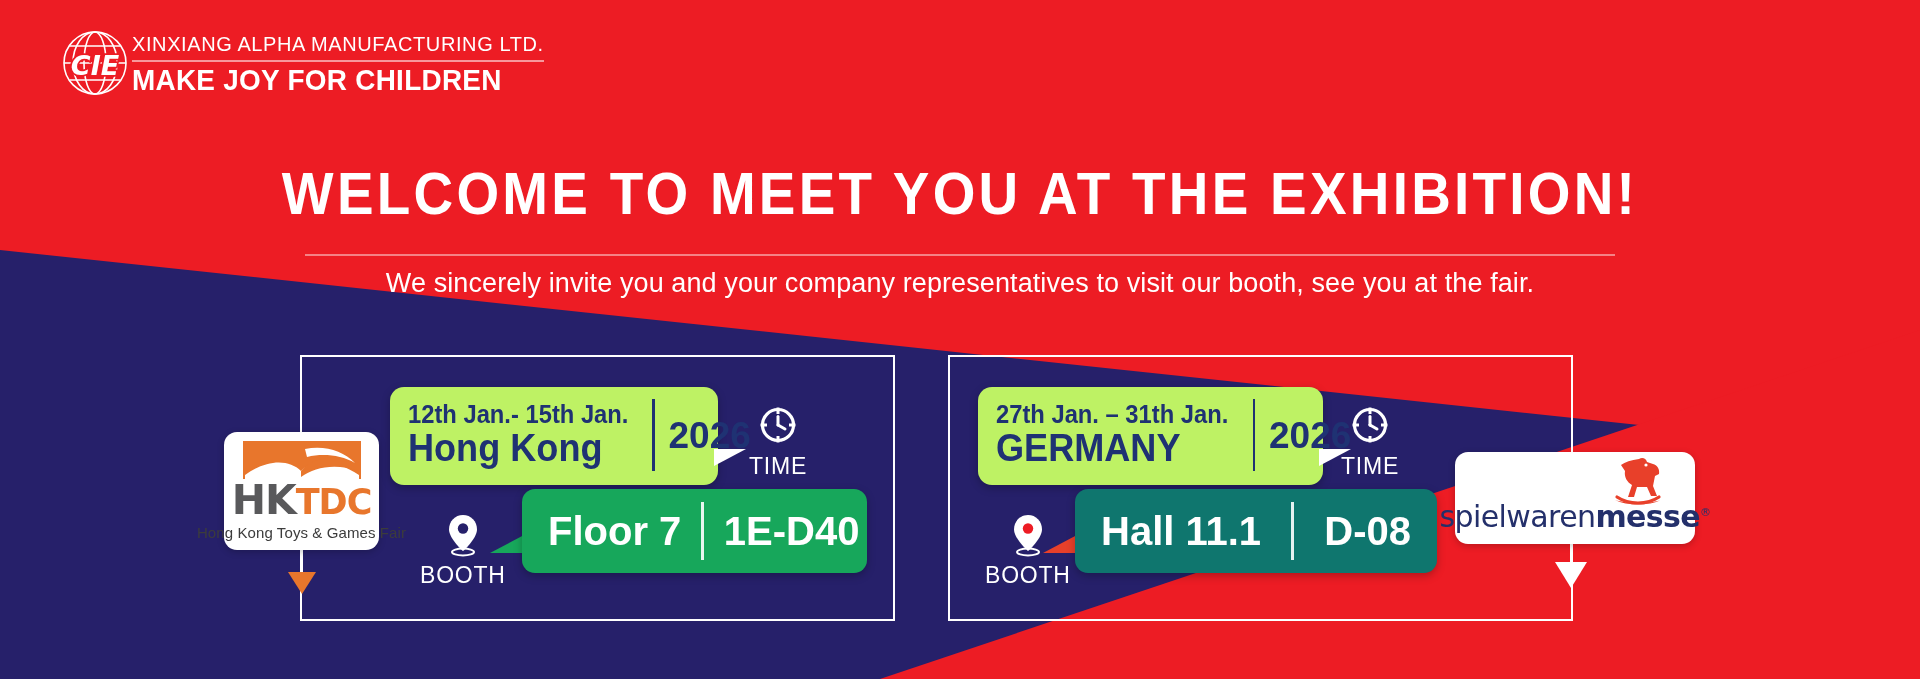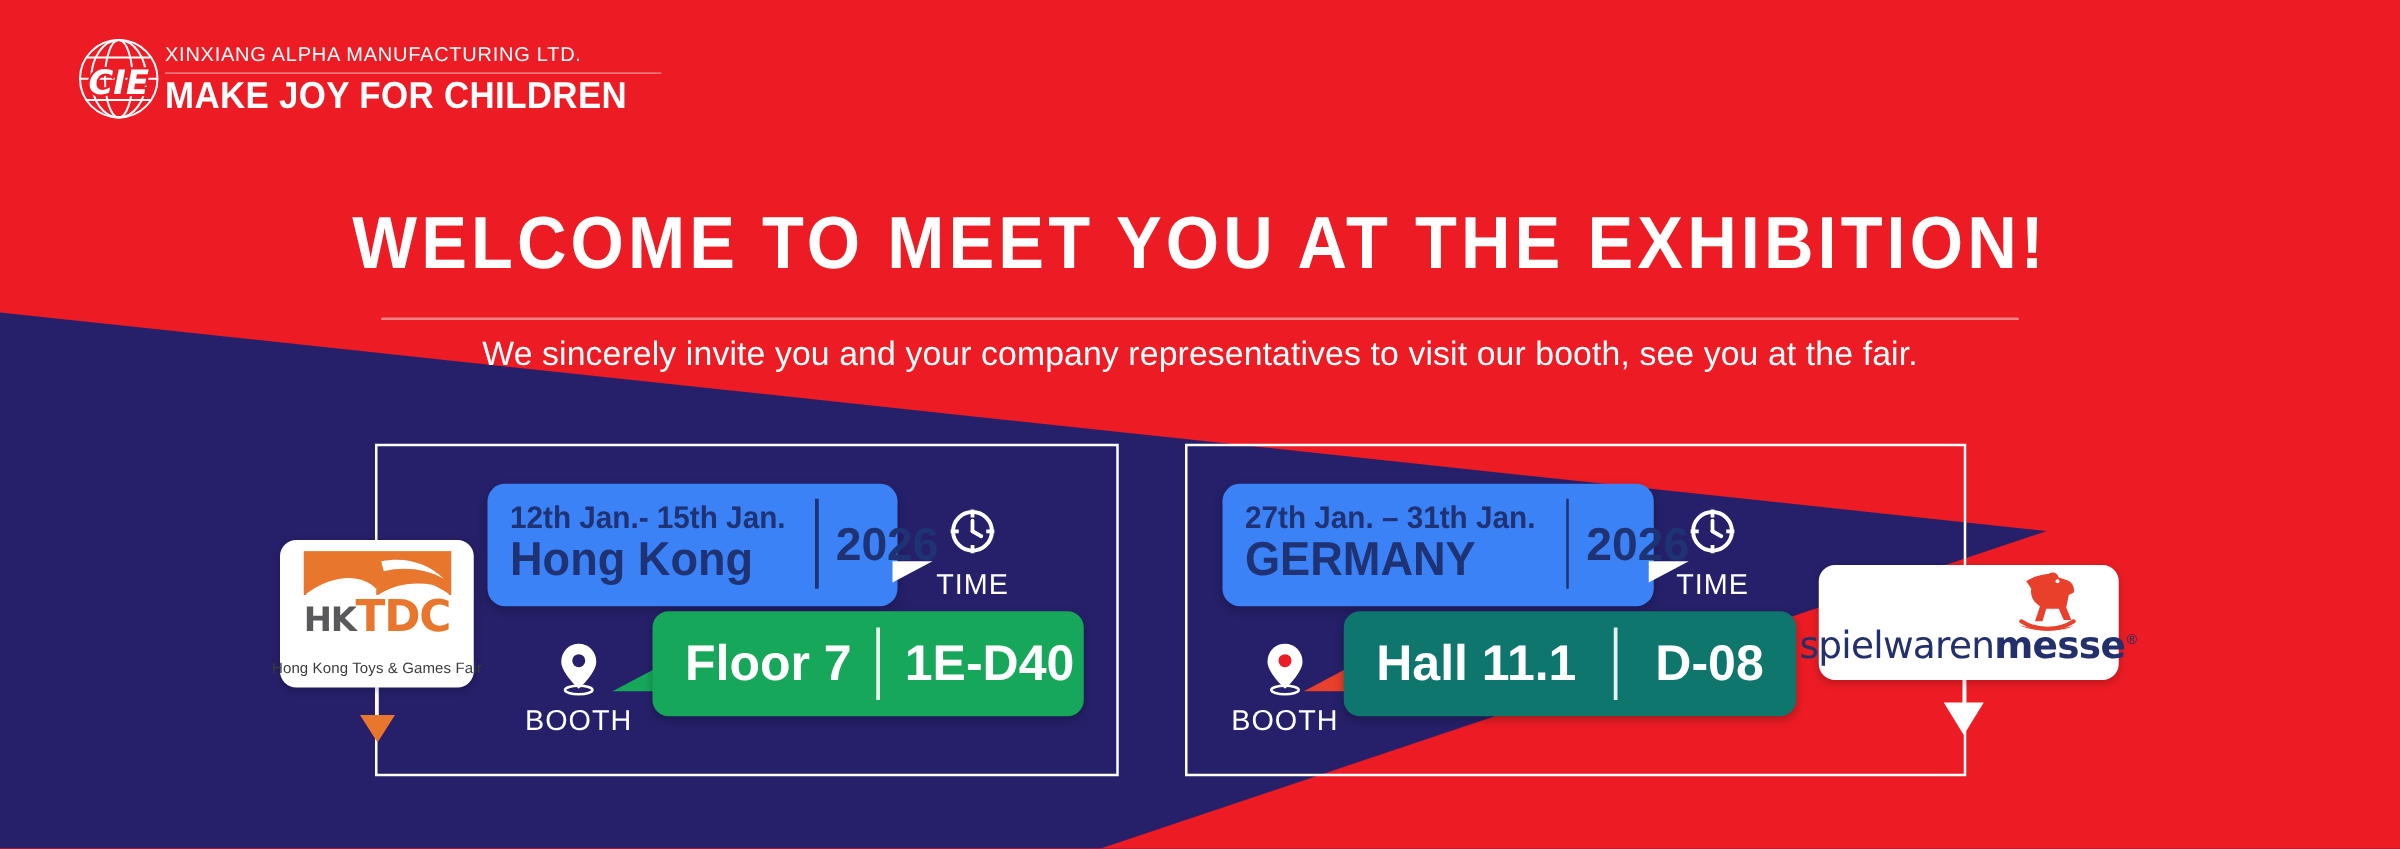--- a/index.html
+++ b/index.html
@@ -13,21 +13,21 @@
 
   
   .bg-base{position:absolute;inset:0;background:#ED1C24;}
   .bg-svg{position:absolute;inset:0;width:1920px;height:679px;}
 
   
   .brand{position:absolute;left:58px;top:26px;display:flex;align-items:center;}
   .globe{width:74px;height:74px;flex:0 0 74px;position:relative;}
   .brand-text{display:flex;flex-direction:column;justify-content:center;padding-top:2px;}
   .brand-company{
-    color:#ffffff;font-size:16px;letter-spacing:.6px;line-height:1.15;
+    color:#ffffff;font-size:20px;letter-spacing:.6px;line-height:1.15;
     font-weight:400;white-space:nowrap;
   }
   .brand-rule{height:1.5px;background:rgba(255,255,255,.55);margin:4px 0 3px 0;width:100%;}
   .brand-tagline{
     color:#ffffff;font-size:30px;font-weight:bold;letter-spacing:.3px;line-height:1;
     white-space:nowrap;
     transform:scaleX(.93);transform-origin:left center;
   }
 
   
@@ -56,41 +56,41 @@
   .logo-tile{
     position:absolute;background:#ffffff;border-radius:13px;
     box-shadow:0 2px 7px rgba(0,0,0,.22);
     display:flex;align-items:center;justify-content:center;
     box-sizing:border-box;
   }
   .hktdc-tile{left:224px;top:432px;width:155px;height:118px;padding:9px 8px;}
   .hktdc-inner{width:100%;height:100%;display:flex;flex-direction:column;align-items:center;justify-content:center;}
   .hktdc-art{width:118px;height:43px;position:relative;overflow:hidden;background:#E8762C;}
   .hktdc-word{display:flex;align-items:baseline;line-height:1;margin-top:1px;}
-  .hktdc-hk{color:#59595B;font-size:27px;font-weight:bold;letter-spacing:-1px;font-family:"DejaVu Sans",sans-serif;}
+  .hktdc-hk{color:#59595B;font-size:41px;font-weight:bold;letter-spacing:-1px;font-family:"DejaVu Sans",sans-serif;}
   .hktdc-tdc{color:#E8762C;font-size:35px;font-weight:bold;letter-spacing:-1px;font-family:"DejaVu Sans",sans-serif;}
-  .hktdc-caption{color:#3C3C3C;font-size:12px;margin-top:15px;letter-spacing:.1px;white-space:nowrap;}
+  .hktdc-caption{color:#3C3C3C;font-size:15px;margin-top:3px;letter-spacing:.1px;white-space:nowrap;}
 
   .spiel-tile{left:1455px;top:452px;width:240px;height:92px;padding:6px 24px;}
   .spiel-inner{width:100%;height:100%;position:relative;display:flex;align-items:flex-end;justify-content:center;}
   .spiel-word{
     color:#24306B;font-size:30px;letter-spacing:-.6px;white-space:nowrap;
     font-family:"DejaVu Sans",sans-serif;margin-bottom:4px;
   }
   .spiel-word b{font-weight:bold;}
   .spiel-reg{font-size:11px;vertical-align:super;}
   .spiel-horse{position:absolute;right:6px;top:-2px;width:56px;height:52px;}
 
   
   .stem{position:absolute;background:#ffffff;}
   .tri{position:absolute;width:0;height:0;}
 
   
   .date-bubble{
-    position:absolute;background:#3b82f6;border-radius:14px;
+    position:absolute;background:#bef264;border-radius:14px;
     box-shadow:0 3px 8px rgba(0,0,0,.25);
     display:flex;align-items:center;box-sizing:border-box;
     padding:9px 16px 11px 18px;
   }
   .date-left{left:390px;top:387px;width:328px;height:98px;}
   .date-right{left:978px;top:387px;width:345px;height:98px;}
   .date-col{display:flex;flex-direction:column;justify-content:center;}
   .date-range{color:#1F3273;font-size:25px;font-weight:bold;line-height:1.02;white-space:nowrap;
     transform:scaleX(.95);transform-origin:left center;}
   .date-city{color:#1F3273;font-size:38px;font-weight:bold;line-height:1.02;white-space:nowrap;margin-top:1px;

